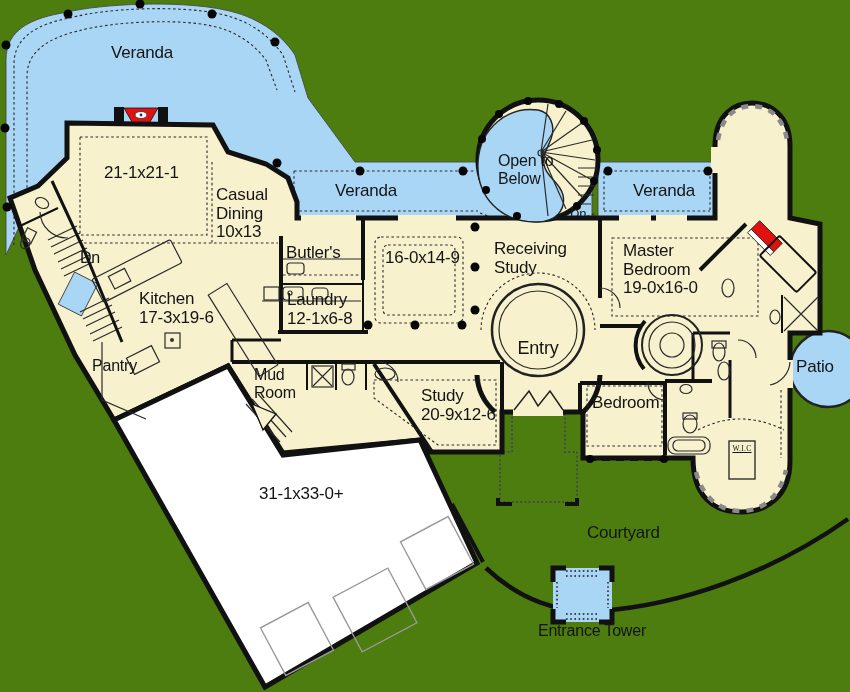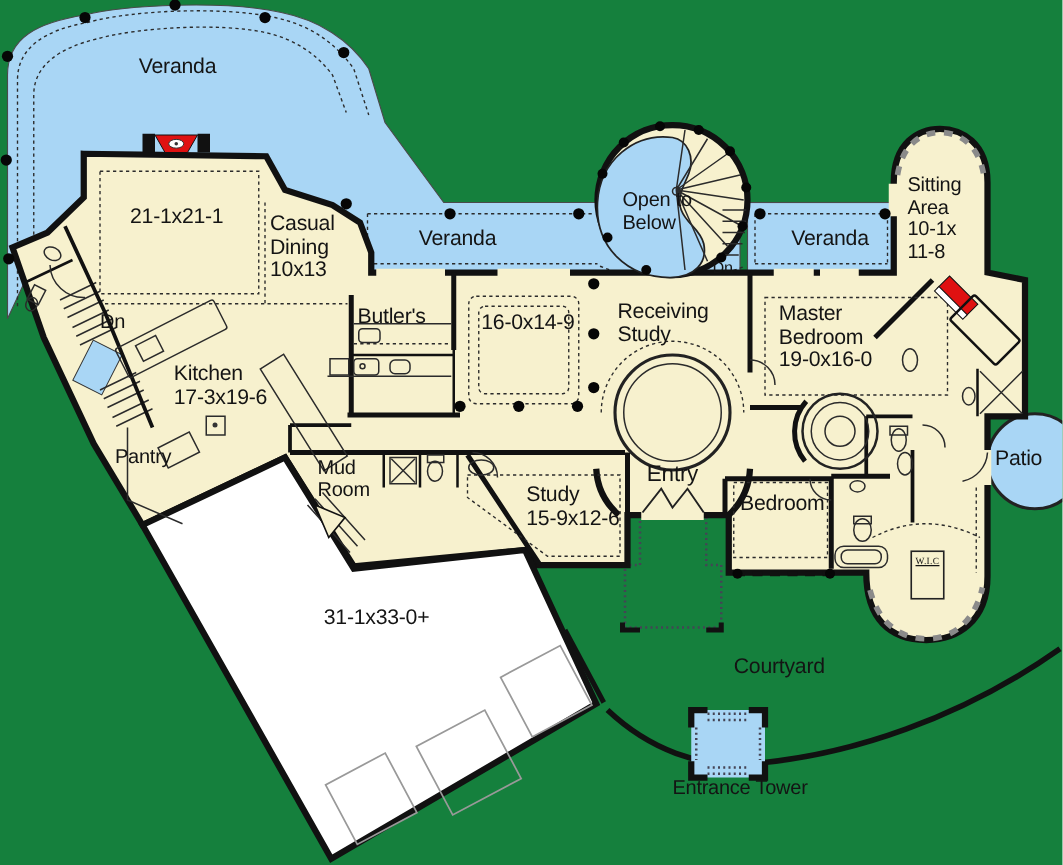--- a/index.html
+++ b/index.html
@@ -1,16 +1,16 @@
 <!DOCTYPE html>
 <html style="--room_fill: #F7F1CE; --veranda_fill: #A9D6F5; --garage_fill: #FFFFFF; --wall: #111111; --fireplace_red: #DF1111; --text: #141414;"><head>
 <meta charset="utf-8">
 <style>
   html,body{margin:0;padding:0;background:#fff;}
-  #plan{position:relative;width:850px;height:692px;background:#15803d;overflow:hidden;}
+  #plan{position:relative;width:850px;height:692px;background:#4d7c0f;overflow:hidden;}
   #plan svg{position:absolute;left:0;top:0;}
   
   .f-room{fill:var(--room_fill,#F7F1CE);}
   .f-ver{fill:var(--veranda_fill,#A9D6F5);}
   .f-white{fill:#fff;}
   .red{fill:var(--fireplace_red,#DF1111);}
   .w5{stroke:var(--wall,#111);stroke-width:5;fill:none;}
   .w4{stroke:var(--wall,#111);stroke-width:4;fill:none;}
   .w3{stroke:var(--wall,#111);stroke-width:3;fill:none;}
   .w2{stroke:var(--wall,#111);stroke-width:2;fill:none;}
@@ -22,21 +22,21 @@
   .hdsh{stroke:#111;stroke-width:4;fill:none;stroke-dasharray:8 6;}
   .qn{stroke:#8a8a8a;stroke-width:4.5;fill:none;stroke-dasharray:7 7;}
   .dot{fill:#060606;}
   
   .lbl{position:absolute;font-family:"Liberation Sans",sans-serif;font-size:17px;line-height:1.1;
        color:var(--text,#141414);letter-spacing:-0.2px;}
   .nm,.dm{display:block;}
   .dm{white-space:nowrap;}
   .dm.wr{white-space:normal;}
   .ctr{text-align:center;}
-  .s16{font-size:16px;} .s13{font-size:13px;} .s18{font-size:18px;margin-top:31px;}
+  .s16{font-size:16px;} .s13{font-size:13px;} .s18{font-size:18px;}
   .wic{font-family:"Liberation Serif",serif;font-size:7.5px;letter-spacing:.3px;text-decoration:underline;line-height:1;}
 </style>
 </head>
 <body>
 
 <div id="plan">
 <svg width="850" height="692" viewBox="0 0 850 692">
 
   <g>
     <path class="w4" d="M 452,504 L 483,562"></path>
@@ -264,72 +264,72 @@
         <circle cx="664" cy="459" r="4"></circle>
   </g>
 </svg>
 
 <div class="lbl ctr" style="left:92px;top:44px;width:100px">
       <span class="nm">Veranda</span>
     </div>
 <div class="lbl" style="left:104px;top:164px;width:66px">
       <span class="dm">21-1x21-1</span>
     </div>
-<div class="lbl" style="left:216px;top:170px;width:66px">
+<div class="lbl" style="left:216px;top:186px;width:66px">
       <span class="nm">Casual Dining</span>
       <span class="dm">10x13</span>
     </div>
 <div class="lbl ctr" style="left:328px;top:182px;width:76px">
       <span class="nm">Veranda</span>
     </div>
 <div class="lbl s16" style="left:498px;top:152px;width:56px">
       <span class="nm">Open to Below</span>
     </div>
 <div class="lbl s13" style="left:570px;top:207px">
       <span class="nm">Dn</span>
     </div>
 <div class="lbl ctr" style="left:624px;top:182px;width:80px">
       <span class="nm">Veranda</span>
-    </div>
-<div class="lbl s16" style="left:726px;top:140px;width:58px">
-      <span class="nm">Sitting Area</span>
-      <span class="dm wr">10-1x 11-8</span>
     </div>
 <div class="lbl" style="left:286px;top:244px">
       <span class="nm">Butler's</span>
     </div>
 <div class="lbl" style="left:385px;top:249px;width:66px">
       <span class="dm">16-0x14-9</span>
     </div>
 <div class="lbl" style="left:494px;top:240px;width:88px">
       <span class="nm">Receiving Study</span>
     </div>
 <div class="lbl" style="left:623px;top:242px;width:80px">
       <span class="nm">Master Bedroom</span>
       <span class="dm">19-0x16-0</span>
     </div>
 <div class="lbl" style="left:139px;top:290px;width:95px">
       <span class="nm">Kitchen</span>
       <span class="dm">17-3x19-6</span>
     </div>
+<div class="lbl" style="left:287px;top:291px;width:78px">
+      <span class="nm">Laundry</span>
+      <span class="dm">12-1x6-8</span>
+    </div>
 <div class="lbl s16" style="left:80px;top:249px">
       <span class="nm">Dn</span>
     </div>
 <div class="lbl s16" style="left:92px;top:357px">
       <span class="nm">Pantry</span>
     </div>
 <div class="lbl s16" style="left:254px;top:366px;width:50px">
       <span class="nm">Mud Room</span>
     </div>
 <div class="lbl s18 ctr" style="left:510px;top:339px;width:56px">
       <span class="nm">Entry</span>
     </div>
 <div class="lbl" style="left:421px;top:387px;width:90px">
       <span class="nm">Study</span>
-      <span class="dm">15-9x12-6</span>
+      <span class="dm">20-9x12-6</span>
     </div>
 <div class="lbl" style="left:592px;top:394px">
       <span class="nm">Bedroom</span>
     </div>
 <div class="lbl" style="left:796px;top:358px">
       <span class="nm">Patio</span>
     </div>
 <div class="lbl wic ctr" style="left:729px;top:445px;width:26px">
       <span class="nm">W.I.C</span>
     </div>

